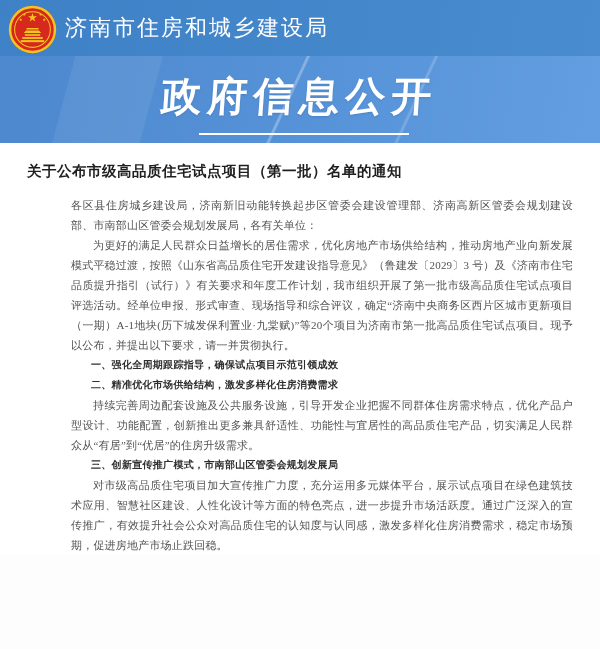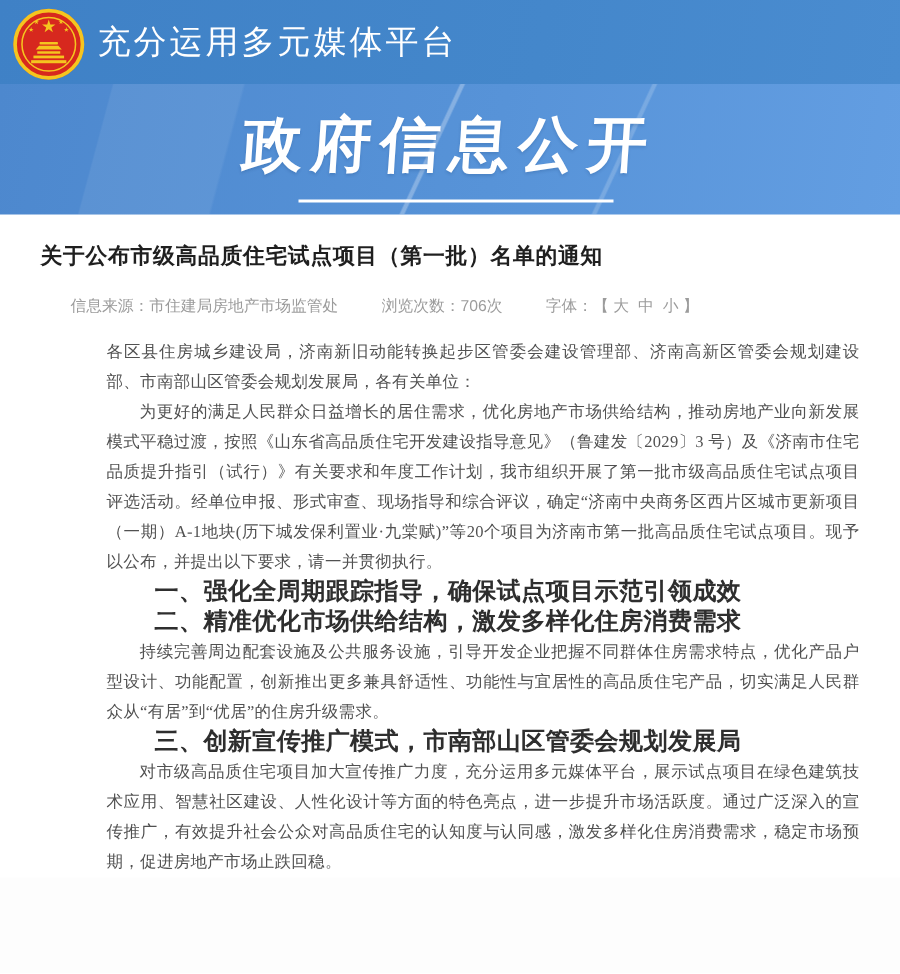--- a/index.html
+++ b/index.html
@@ -53,21 +53,21 @@
   .font-opt { cursor:pointer; margin:0 3px; }
   .article-body {
     margin-top:14px; font-size:11px; line-height:20px; color:#515151;
     text-align:justify; font-family:"Liberation Serif","DejaVu Serif", serif;
     letter-spacing:.2px;
     margin-left:44px;
   }
   .article-body p { margin:0; }
   .indent { text-indent:2em; }
   .section-heading {
-    font-weight:bold; color:#2e2e2e; font-size:16px;
+    font-weight:bold; color:#2e2e2e; font-size:10px;
     font-family:"Liberation Sans", sans-serif; letter-spacing:.3px;
   }
 </style>
 </head>
 <body>
 
 <div class="page">
 
   <header class="topbar">
     <span class="emblem">
@@ -82,38 +82,33 @@
           <path transform="translate(12.5,14.5) scale(1.7)" d="M0,-1 L0.225,-0.309 L0.951,-0.309 L0.363,0.118 L0.588,0.809 L0,0.382 L-0.588,0.809 L-0.363,0.118 L-0.951,-0.309 L-0.225,-0.309 Z"></path>
           <path transform="translate(35.5,14.5) scale(1.7)" d="M0,-1 L0.225,-0.309 L0.951,-0.309 L0.363,0.118 L0.588,0.809 L0,0.382 L-0.588,0.809 L-0.363,0.118 L-0.951,-0.309 L-0.225,-0.309 Z"></path>
           <rect x="18" y="22.5" width="12" height="1.6" rx=".5"></rect>
           <path d="M15.5 27.5 h17 l-2.2 -2.6 h-12.6 z"></path>
           <rect x="16.5" y="28.6" width="15" height="1.6"></rect>
           <rect x="14" y="31.4" width="20" height="1.8"></rect>
           <rect x="12.5" y="34.4" width="23" height="2"></rect>
         </g>
       </svg>
     </span>
-    <span class="site-title">充分运用多元媒体平台</span>
+    <span class="site-title">济南市住房和城乡建设局</span>
   </header>
 
   <div class="banner">
     <div class="banner-decor"></div>
     <div class="banner-title">政府信息公开</div>
     <div class="banner-underline"></div>
   </div>
 
   <main class="content">
 
     <h1 class="article-title">关于公布市级高品质住宅试点项目（第一批）名单的通知</h1>
 
-    <div class="meta">
-      <span class="grp"><span>信息来源：</span><span>市住建局房地产市场监管处</span></span>
-      <span class="grp"><span>浏览次数：</span><span>706次</span></span>
-      <span class="grp"><span>字体：</span><span>【</span><span class="font-opt">大</span><span class="font-opt">中</span><span class="font-opt">小</span><span>】</span></span>
-    </div>
 
     <article class="article-body">
       <p>各区县住房城乡建设局，济南新旧动能转换起步区管委会建设管理部、济南高新区管委会规划建设部、市南部山区管委会规划发展局，各有关单位：</p>
       <p class="indent">为更好的满足人民群众日益增长的居住需求，优化房地产市场供给结构，推动房地产业向新发展模式平稳过渡，按照《山东省高品质住宅开发建设指导意见》（鲁建发〔2029〕3 号）及《济南市住宅品质提升指引（试行）》有关要求和年度工作计划，我市组织开展了第一批市级高品质住宅试点项目评选活动。经单位申报、形式审查、现场指导和综合评议，确定“济南中央商务区西片区城市更新项目（一期）A-1地块(历下城发保利置业·九棠赋)”等20个项目为济南市第一批高品质住宅试点项目。现予以公布，并提出以下要求，请一并贯彻执行。</p>
       <p class="indent section-heading">一、强化全周期跟踪指导，确保试点项目示范引领成效</p>
       <p class="indent section-heading">二、精准优化市场供给结构，激发多样化住房消费需求</p>
       <p class="indent">持续完善周边配套设施及公共服务设施，引导开发企业把握不同群体住房需求特点，优化产品户型设计、功能配置，创新推出更多兼具舒适性、功能性与宜居性的高品质住宅产品，切实满足人民群众从“有居”到“优居”的住房升级需求。</p>
       <p class="indent section-heading">三、创新宣传推广模式，市南部山区管委会规划发展局</p>
       <p class="indent">对市级高品质住宅项目加大宣传推广力度，充分运用多元媒体平台，展示试点项目在绿色建筑技术应用、智慧社区建设、人性化设计等方面的特色亮点，进一步提升市场活跃度。通过广泛深入的宣传推广，有效提升社会公众对高品质住宅的认知度与认同感，激发多样化住房消费需求，稳定市场预期，促进房地产市场止跌回稳。</p>
     </article>

